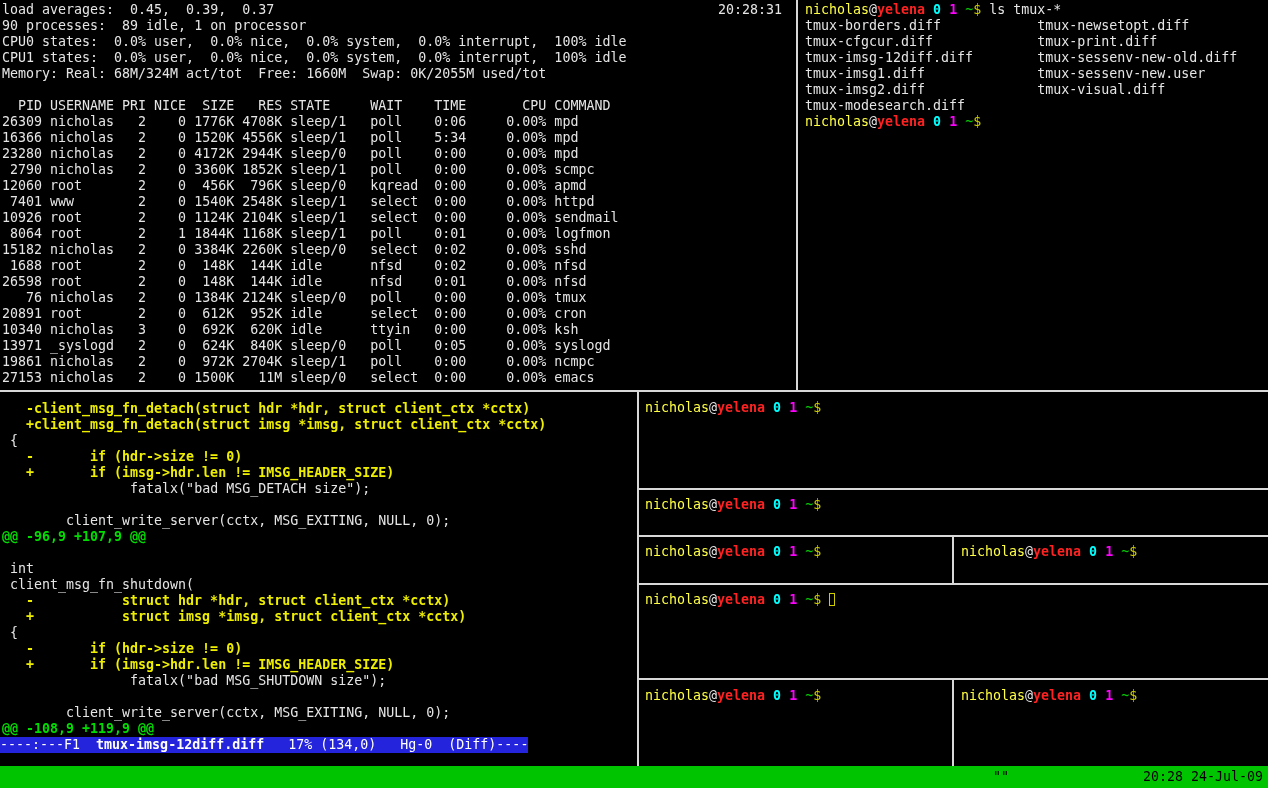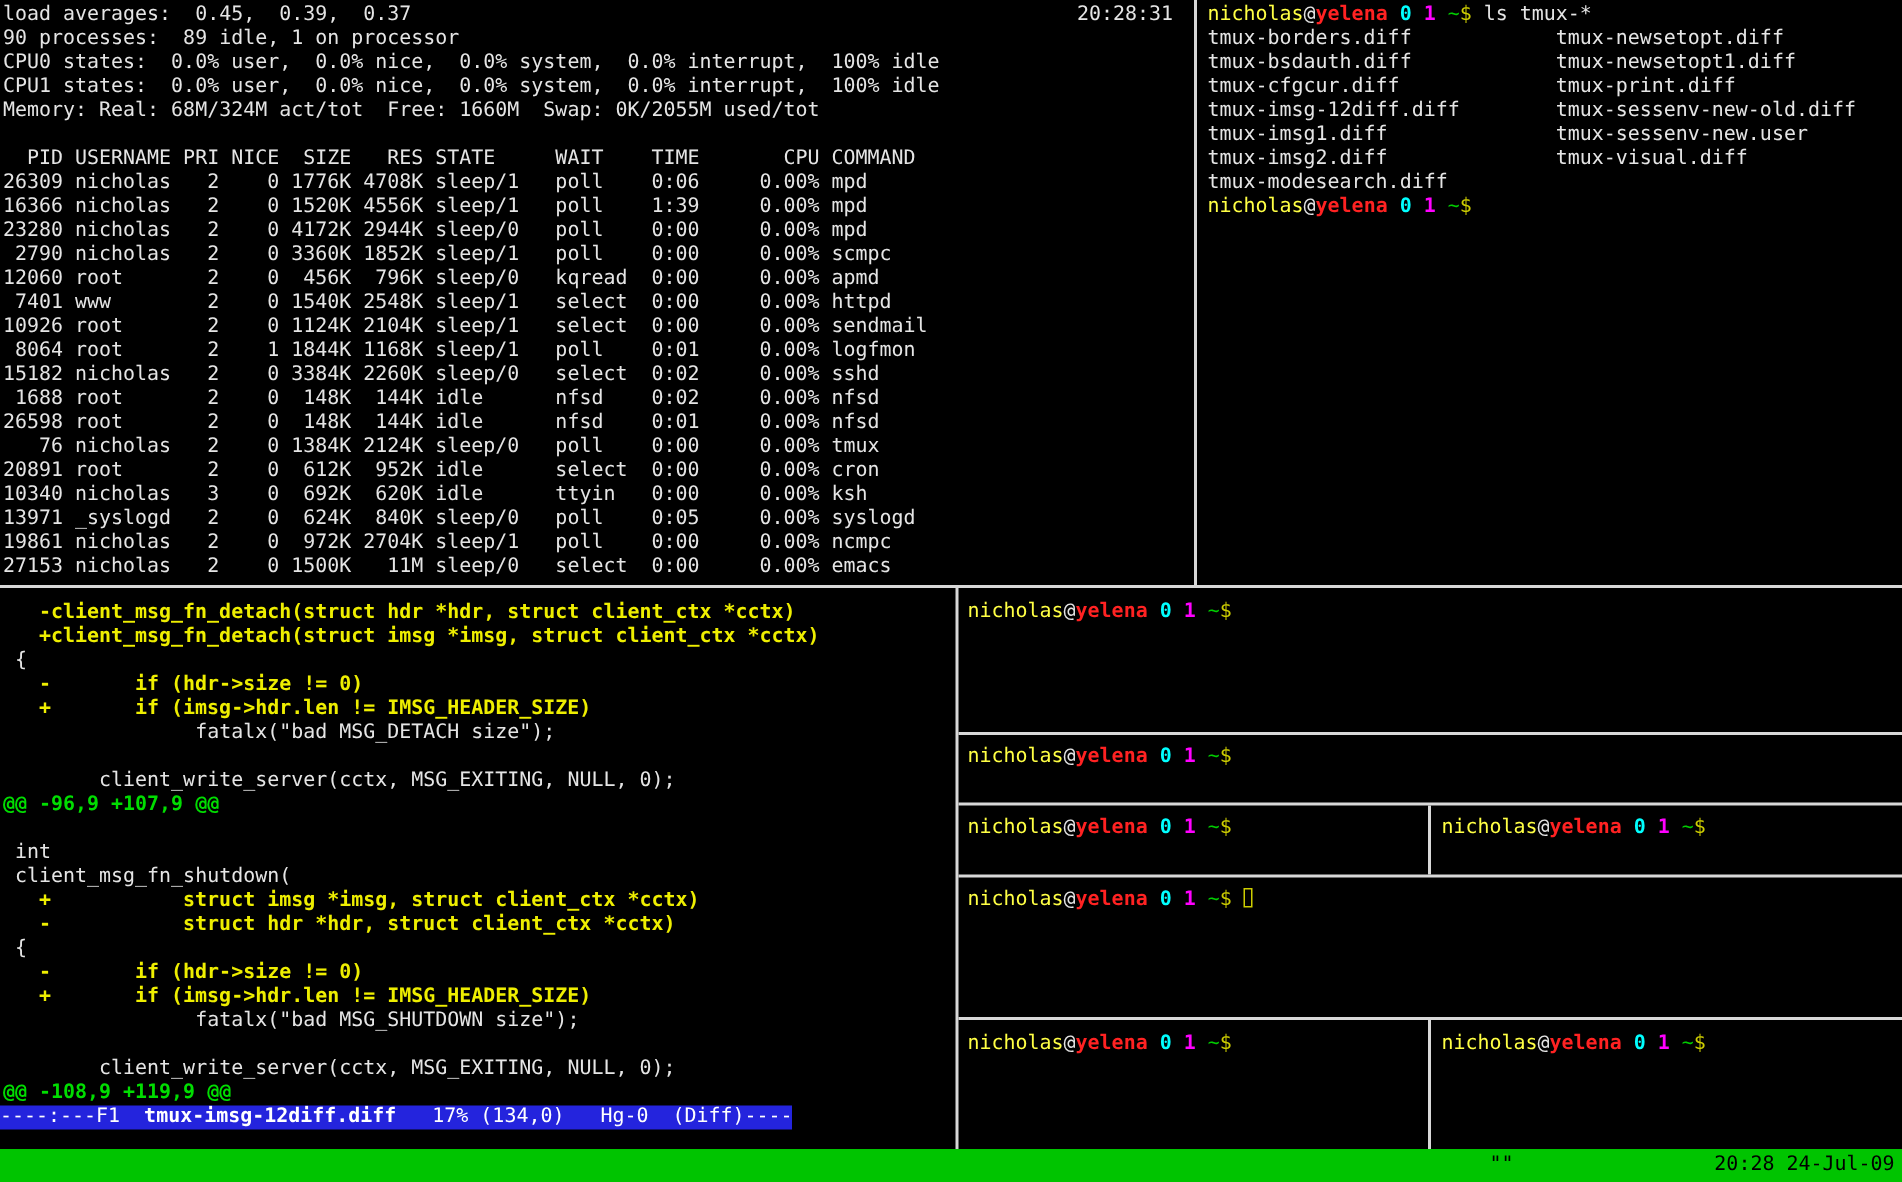--- a/index.html
+++ b/index.html
@@ -47,21 +47,21 @@
 
   <div id="pane-top" class="abs" style="left:2px;top:2px;">
       <div class="line c-w">load averages:  0.45,  0.39,  0.37</div>
       <div class="line c-w">90 processes:  89 idle, 1 on processor</div>
       <div class="line c-w">CPU0 states:  0.0% user,  0.0% nice,  0.0% system,  0.0% interrupt,  100% idle</div>
       <div class="line c-w">CPU1 states:  0.0% user,  0.0% nice,  0.0% system,  0.0% interrupt,  100% idle</div>
       <div class="line c-w">Memory: Real: 68M/324M act/tot  Free: 1660M  Swap: 0K/2055M used/tot</div>
       <div class="line c-w"></div>
       <div class="line c-w">  PID USERNAME PRI NICE  SIZE   RES STATE     WAIT    TIME       CPU COMMAND</div>
       <div class="line c-w">26309 nicholas   2    0 1776K 4708K sleep/1   poll    0:06     0.00% mpd</div>
-      <div class="line c-w">16366 nicholas   2    0 1520K 4556K sleep/1   poll    1:39     0.00% mpd</div>
+      <div class="line c-w">16366 nicholas   2    0 1520K 4556K sleep/1   poll    5:34     0.00% mpd</div>
       <div class="line c-w">23280 nicholas   2    0 4172K 2944K sleep/0   poll    0:00     0.00% mpd</div>
       <div class="line c-w"> 2790 nicholas   2    0 3360K 1852K sleep/1   poll    0:00     0.00% scmpc</div>
       <div class="line c-w">12060 root       2    0  456K  796K sleep/0   kqread  0:00     0.00% apmd</div>
       <div class="line c-w"> 7401 www        2    0 1540K 2548K sleep/1   select  0:00     0.00% httpd</div>
       <div class="line c-w">10926 root       2    0 1124K 2104K sleep/1   select  0:00     0.00% sendmail</div>
       <div class="line c-w"> 8064 root       2    1 1844K 1168K sleep/1   poll    0:01     0.00% logfmon</div>
       <div class="line c-w">15182 nicholas   2    0 3384K 2260K sleep/0   select  0:02     0.00% sshd</div>
       <div class="line c-w"> 1688 root       2    0  148K  144K idle      nfsd    0:02     0.00% nfsd</div>
       <div class="line c-w">26598 root       2    0  148K  144K idle      nfsd    0:01     0.00% nfsd</div>
       <div class="line c-w">   76 nicholas   2    0 1384K 2124K sleep/0   poll    0:00     0.00% tmux</div>
@@ -69,21 +69,20 @@
       <div class="line c-w">10340 nicholas   3    0  692K  620K idle      ttyin   0:00     0.00% ksh</div>
       <div class="line c-w">13971 _syslogd   2    0  624K  840K sleep/0   poll    0:05     0.00% syslogd</div>
       <div class="line c-w">19861 nicholas   2    0  972K 2704K sleep/1   poll    0:00     0.00% ncmpc</div>
       <div class="line c-w">27153 nicholas   2    0 1500K   11M sleep/0   select  0:00     0.00% emacs</div>
     </div>
   <div id="top-clock" class="abs line c-w" style="left:718px;top:2px;">20:28:31</div>
 
   <div id="pane-shell" class="abs" style="left:805px;top:2px;">
       <div class="line"><span class="c-ybold">nicholas</span><span class="c-w">@</span><span class="c-rbold">yelena</span><span class="c-cbold"> 0</span><span class="c-mbold"> 1</span><span class="c-g"> ~</span><span class="c-y">$</span><span class="c-w"> ls tmux-*</span></div>
       <div class="line c-w">tmux-borders.diff            tmux-newsetopt.diff</div>
-      <div class="line c-w">tmux-bsdauth.diff            tmux-newsetopt1.diff</div>
       <div class="line c-w">tmux-cfgcur.diff             tmux-print.diff</div>
       <div class="line c-w">tmux-imsg-12diff.diff        tmux-sessenv-new-old.diff</div>
       <div class="line c-w">tmux-imsg1.diff              tmux-sessenv-new.user</div>
       <div class="line c-w">tmux-imsg2.diff              tmux-visual.diff</div>
       <div class="line c-w">tmux-modesearch.diff</div>
       <div class="line"><span class="c-ybold">nicholas</span><span class="c-w">@</span><span class="c-rbold">yelena</span><span class="c-cbold"> 0</span><span class="c-mbold"> 1</span><span class="c-g"> ~</span><span class="c-y">$</span></div>
     </div>
 
   <div id="pane-emacs" class="abs" style="left:2px;top:401px;">
       <div class="line dl-y">-client_msg_fn_detach(struct hdr *hdr, struct client_ctx *cctx)</div>
@@ -91,22 +90,22 @@
       <div class="line c-w"> {</div>
       <div class="line dl-y">-       if (hdr-&gt;size != 0)</div>
       <div class="line dl-y">+       if (imsg-&gt;hdr.len != IMSG_HEADER_SIZE)</div>
       <div class="line c-w">                fatalx("bad MSG_DETACH size");</div>
       <div class="line c-w"></div>
       <div class="line c-w">        client_write_server(cctx, MSG_EXITING, NULL, 0);</div>
       <div class="line dl-g">@@ -96,9 +107,9 @@</div>
       <div class="line c-w"></div>
       <div class="line c-w"> int</div>
       <div class="line c-w"> client_msg_fn_shutdown(</div>
+      <div class="line dl-y">-           struct hdr *hdr, struct client_ctx *cctx)</div>
       <div class="line dl-y">+           struct imsg *imsg, struct client_ctx *cctx)</div>
-      <div class="line dl-y">-           struct hdr *hdr, struct client_ctx *cctx)</div>
       <div class="line c-w"> {</div>
       <div class="line dl-y">-       if (hdr-&gt;size != 0)</div>
       <div class="line dl-y">+       if (imsg-&gt;hdr.len != IMSG_HEADER_SIZE)</div>
       <div class="line c-w">                fatalx("bad MSG_SHUTDOWN size");</div>
       <div class="line c-w"></div>
       <div class="line c-w">        client_write_server(cctx, MSG_EXITING, NULL, 0);</div>
       <div class="line dl-g">@@ -108,9 +119,9 @@</div>
     </div>
   <div id="modeline"><span>----:---F1  </span><span class="ml-file">tmux-imsg-12diff.diff</span><span>   17% (134,0)   Hg-0  (Diff)----------------</span></div>
 

